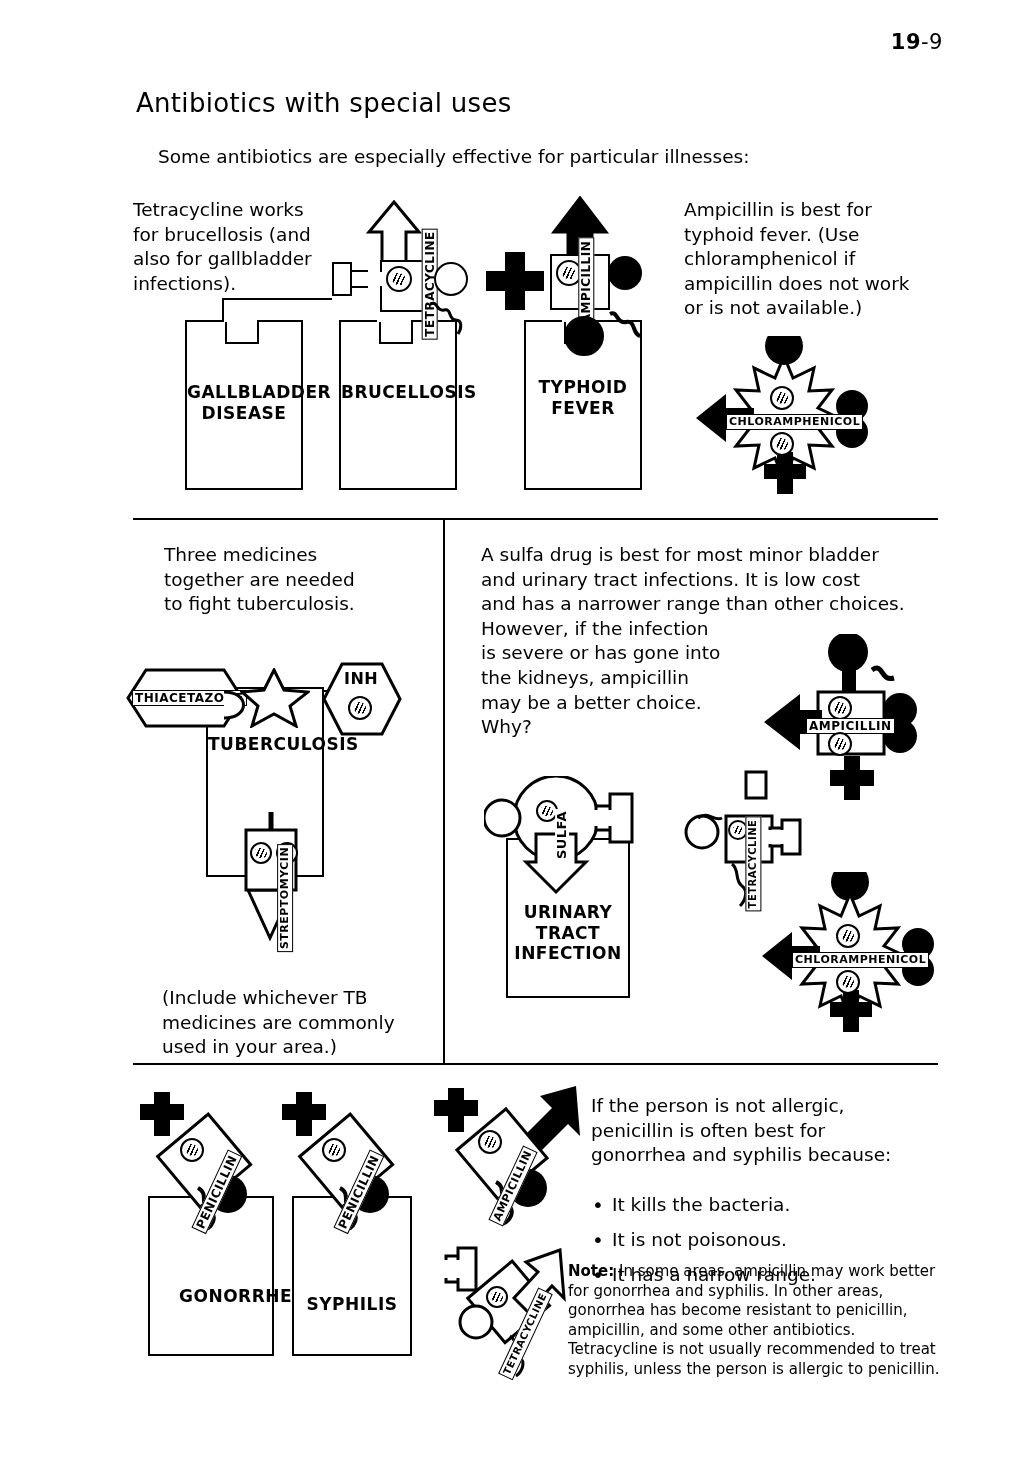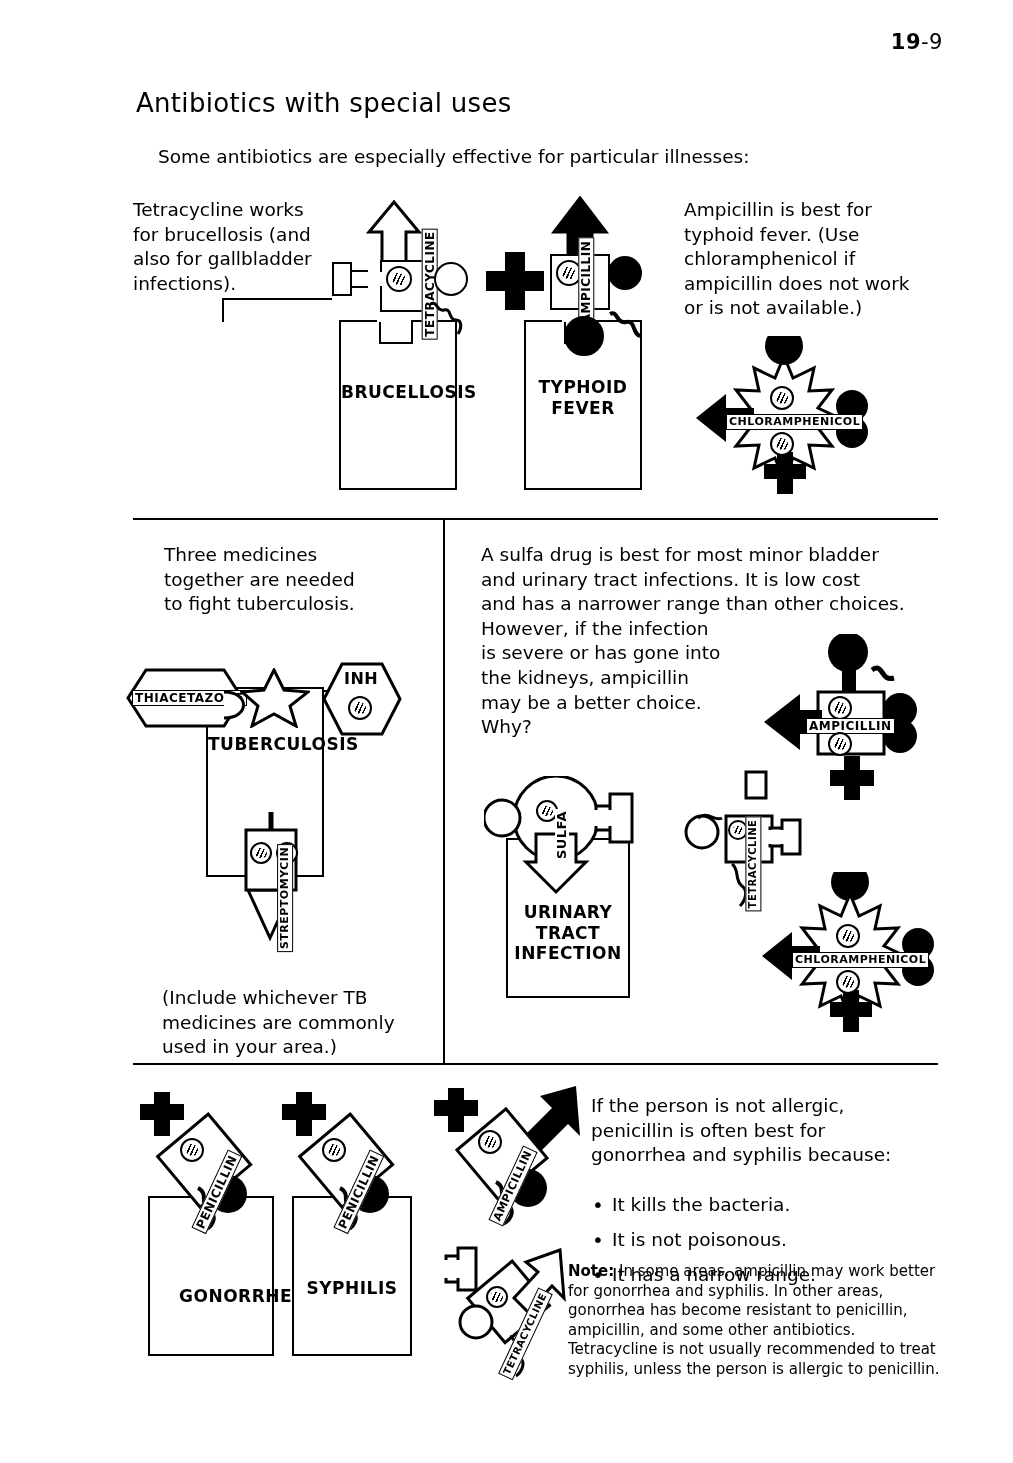--- a/index.html
+++ b/index.html
@@ -118,20 +118,26 @@
 typhoid fever. (Use
 chloramphenicol if
 ampicillin does not work
 or is not available.)</div>
 
   <div class="txt" style="left:133px;top:198px;width:230px;white-space:pre-line;">Tetracycline works
 for brucellosis (and
 also for gallbladder
 infections).</div>
 
+  <div class="dbox" style="left:185px;top:320px;width:118px;height:170px;">
+    <div style="position:absolute;left:38px;top:-2px;width:30px;height:22px;border-left:2px solid #000;border-right:2px solid #000;border-bottom:2px solid #000;background:#fff;"></div>
+    <div style="position:absolute;left:36px;top:-4px;width:34px;height:4px;background:#fff;"></div>
+    <div class="lbl" style="top:60px;white-space:pre-line;">GALLBLADDER
+DISEASE</div>
+  </div>
 
   <div style="position:absolute;left:222px;top:300px;width:2px;height:22px;background:#000;"></div>
   <div style="position:absolute;left:222px;top:298px;width:110px;height:2px;background:#000;"></div>
 
   <div class="dbox" style="left:339px;top:320px;width:118px;height:170px;">
     <div style="position:absolute;left:38px;top:-2px;width:30px;height:22px;border-left:2px solid #000;border-right:2px solid #000;border-bottom:2px solid #000;background:#fff;"></div>
     <div style="position:absolute;left:36px;top:-4px;width:34px;height:4px;background:#fff;"></div>
     <div class="lbl" style="top:60px;">BRUCELLOSIS</div>
   </div>
 
@@ -326,21 +332,21 @@
     <div class="germ" style="left:78px;top:52px;width:24px;height:24px;"></div>
     <div class="name" style="left:34px;top:80px;font-size:11px;">CHLORAMPHENICOL</div>
     <div class="germ" style="left:78px;top:98px;width:24px;height:24px;"></div>
   </div>
 
   <div class="dbox" style="left:148px;top:1196px;width:126px;height:160px;">
     <div class="lbl" style="top:88px;margin-left:29px;">GONORRHEA</div>
   </div>
 
   <div class="dbox" style="left:292px;top:1196px;width:120px;height:160px;">
-    <div class="lbl" style="top:80px;text-align:center;">SYPHILIS</div>
+    <div class="lbl" style="top:96px;text-align:center;">SYPHILIS</div>
   </div>
 
   <div class="med" style="left:132px;top:1090px;width:130px;height:140px;">
     <svg width="130" height="140" viewBox="0 0 130 140" style="position:absolute;left:0;top:0;">
       <rect x="8" y="14" width="44" height="16" fill="#000"></rect>
       <rect x="22" y="2" width="16" height="44" fill="#000"></rect>
       <g transform="rotate(-40 72 72)">
         <rect x="40" y="38" width="66" height="66" fill="#fff" stroke="#000" stroke-width="3"></rect>
       </g>
       <circle cx="96" cy="104" r="19" fill="#000"></circle>

